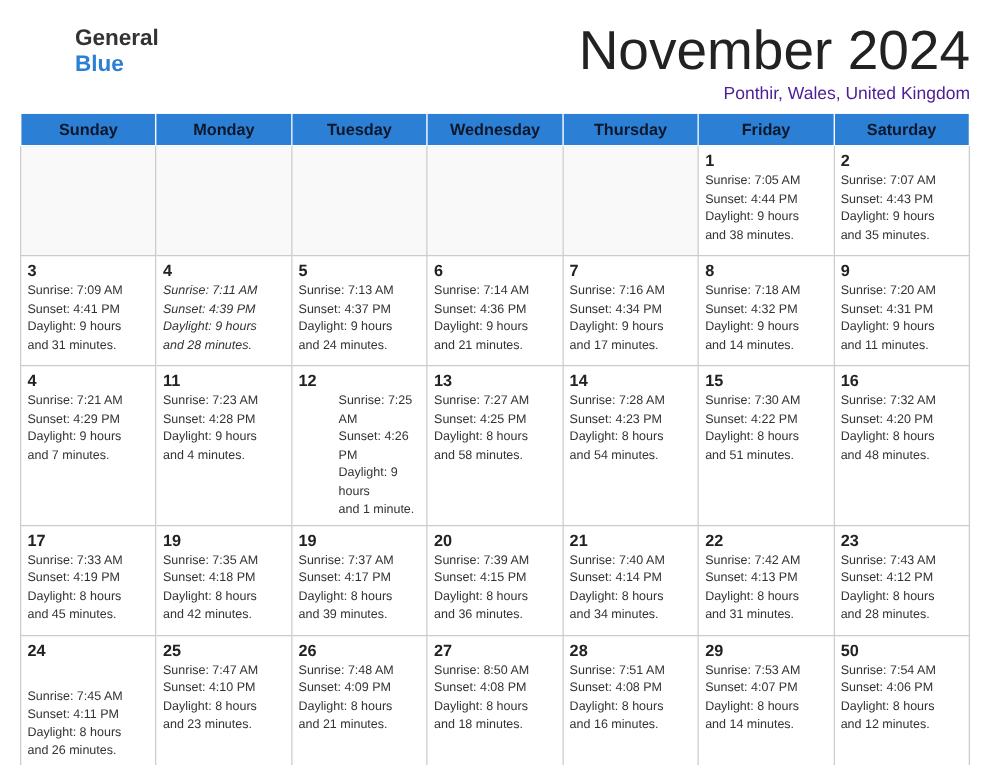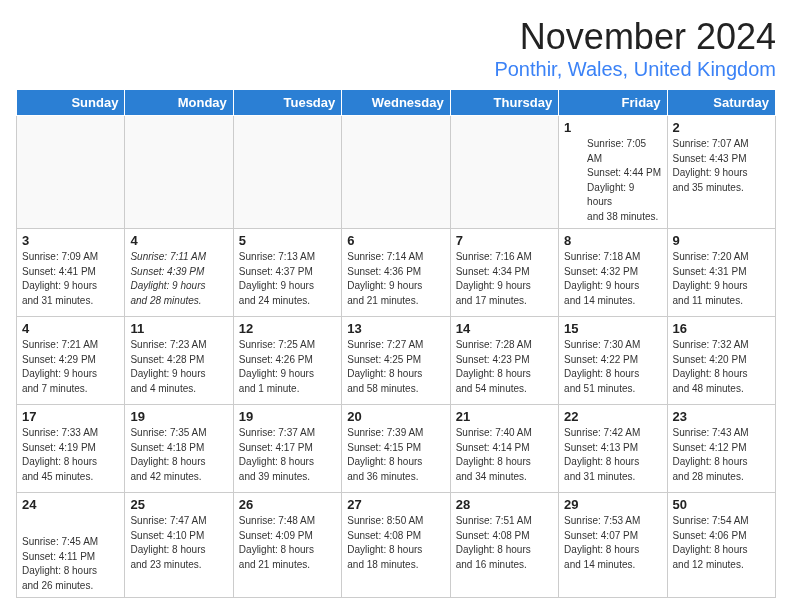--- a/index.html
+++ b/index.html
@@ -18,37 +18,37 @@
     }
     .logo {
       display: flex;
       align-items: center;
       gap: 4px;
     }
     .title-block {
       text-align: right;
     }
     .month-title {
-      font-size: 36px;
+      font-size: 44px;
       font-weight: normal;
       color: #222;
     }
     .location {
-      font-size: 20px;
-      color: #3b82f6;
+      font-size: 14px;
+      color: #4c1d95;
     }
     .calendar {
       width: 100%;
       border-collapse: collapse;
       table-layout: fixed;
     }
     .calendar th {
       background: #2b7fd4;
-      color: #ffffff;
-      text-align: right;
+      color: #0f172a;
+      text-align: center;
       padding: 5px 6px;
       font-size: 13px;
       border: 1px solid #fff;
     }
     .calendar td {
       vertical-align: top;
       border: 1px solid #ccc;
       padding: 4px 5px;
       height: 88px;
       background: #fff;
@@ -72,20 +72,24 @@
     }
   </style>
 </head>
 <body>
 
 <div class="header">
   <div class="logo">
 <div style="display:flex;align-items:center;gap:2px">
   <div style="position:relative;width:42px;height:42px;">
     
+  </div>
+  <div style="font-family:Arial,sans-serif;font-size:18px;line-height:1.15">
+    <span style="color:#333;font-weight:bold">General</span><br>
+    <span style="color:#2b7fd4;font-weight:bold">Blue</span>
   </div>
 </div>
 </div>
   <div class="title-block">
     <div class="month-title">November 2024</div>
     <div class="location">Ponthir, Wales, United Kingdom</div>
   </div>
 </div>
 
 <table class="calendar">
@@ -102,21 +106,21 @@
   </thead>
   <tbody id="calendar-body">
   <tr>
         <td class="empty"></td>
         <td class="empty"></td>
         <td class="empty"></td>
         <td class="empty"></td>
         <td class="empty"></td>
         <td>
           <span class="day-num">1</span>
-          <div class="day-info" style="white-space: pre-line; margin-left: 23px;">Sunrise: 7:05 AM
+          <div class="day-info" style="white-space: pre-line;">Sunrise: 7:05 AM
 Sunset: 4:44 PM
 Daylight: 9 hours
 and 38 minutes.</div>
         </td>
         <td>
           <span class="day-num">2</span>
           <div class="day-info" style="white-space: pre-line;">Sunrise: 7:07 AM
 Sunset: 4:43 PM
 Daylight: 9 hours
 and 35 minutes.</div>
@@ -183,21 +187,21 @@
         </td>
         <td>
           <span class="day-num">11</span>
           <div class="day-info" style="white-space: pre-line;">Sunrise: 7:23 AM
 Sunset: 4:28 PM
 Daylight: 9 hours
 and 4 minutes.</div>
         </td>
         <td>
           <span class="day-num">12</span>
-          <div class="day-info" style="white-space: pre-line;">Sunrise: 7:25 AM
+          <div class="day-info" style="white-space: pre-line; margin-left: 32px;">Sunrise: 7:25 AM
 Sunset: 4:26 PM
 Daylight: 9 hours
 and 1 minute.</div>
         </td>
         <td>
           <span class="day-num">13</span>
           <div class="day-info" style="white-space: pre-line;">Sunrise: 7:27 AM
 Sunset: 4:25 PM
 Daylight: 8 hours
 and 58 minutes.</div>

